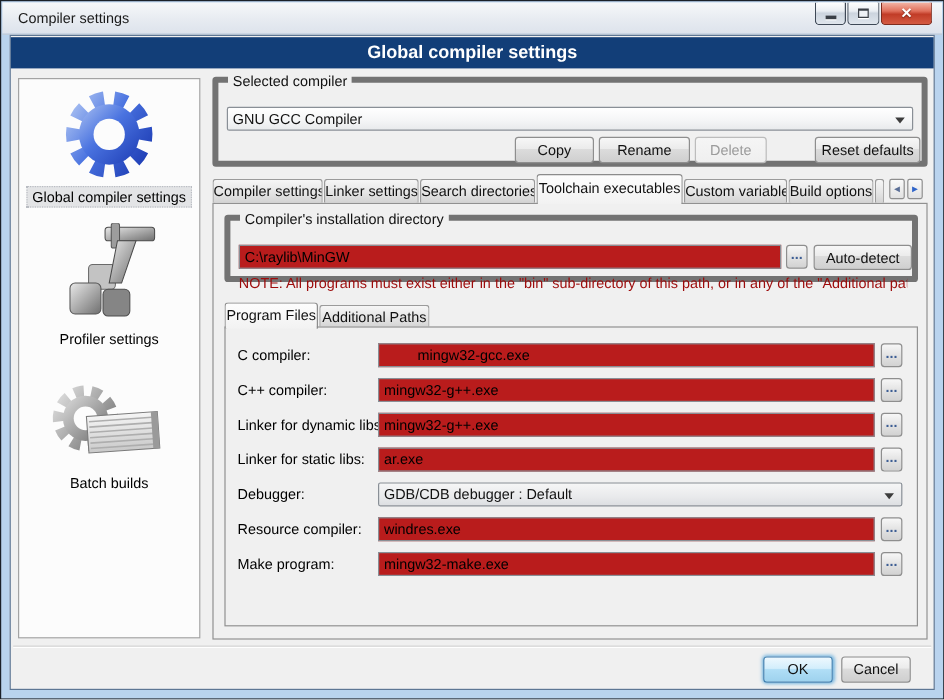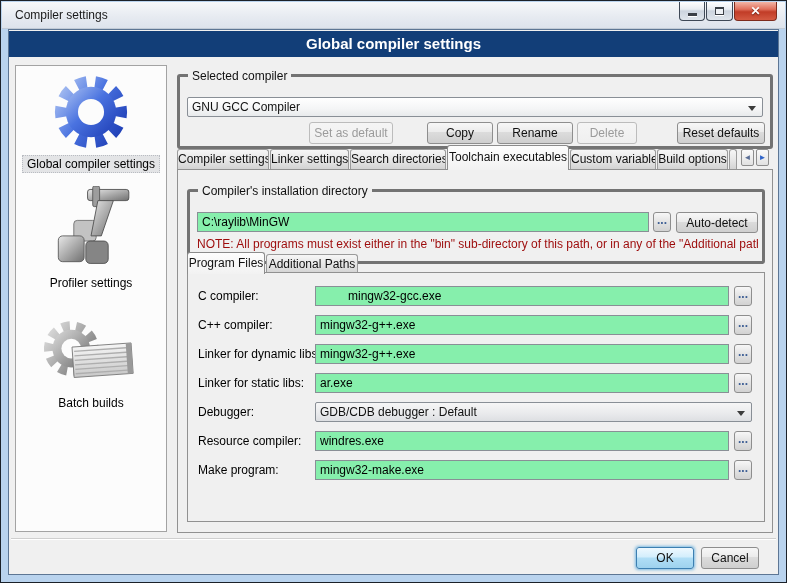--- a/index.html
+++ b/index.html
@@ -32,32 +32,32 @@
     color:#fff; font-size:15px; font-weight:bold; text-align:center; line-height:26px; }
 
   
   .sidebar { position:absolute; left:6px; top:35px; width:152px; height:467px;
     background:#fcfcfc; border:1px solid #a3a3a3; }
   .side-item { position:absolute; left:0; right:0; text-align:center; cursor:pointer; }
   .side-label { display:inline-block; padding:1px 4px; font-size:12px; color:#000; }
   .side-label.selected { background:#e3e4e6; border:1px dotted #b9bcc2; }
 
   
-  .groupbox { position:absolute; border:3px solid #737373; border-radius:3px;margin-top:10px; }
+  .groupbox { position:absolute; border:5px solid #737373; border-radius:3px; }
   .legend { position:absolute; top:-8px; left:8px; background:#f0f0f0; padding:0 4px; font-size:12px; }
 
   
   .btn { position:absolute; height:22px; border:1px solid #8e8e8e; border-radius:3px;
     background:linear-gradient(#f7f7f7,#ebebeb 45%,#dcdcdc 46%,#cfcfcf);
     font-size:12px; color:#111; text-align:center; line-height:20px; cursor:pointer; }
   .btn.disabled { background:linear-gradient(#f5f5f5,#efefef); border-color:#bcbcbc; color:#9b9b9b; cursor:default; }
   .btn.default { border-color:#3c7fb1; box-shadow:0 0 3px 1px #7ab8e0;
     background:linear-gradient(#eef8fe,#d3eefc 45%,#b0def6 50%,#9ed2ee); }
 
-  .txt { position:absolute; height:20px; border:1px solid #898f96; background:#86efac;
+  .txt { position:absolute; height:20px; border:1px solid #898f96; background:#b91c1c;
     font-family:"Liberation Sans",sans-serif; font-size:12px; padding:0 4px; color:#000; }
   .combo { position:absolute; height:20px; border:1px solid #898f96; border-radius:2px;
     background:linear-gradient(#ffffff,#f4f5f6 60%,#e8eaec); display:flex; align-items:center;
     padding:0 4px; font-size:12px; cursor:pointer; }
   .combo .arrow { position:absolute; right:6px; top:8px; width:0; height:0;
     border-left:4px solid transparent; border-right:4px solid transparent; border-top:5px solid #3c3c3c; }
 
   .dots { position:absolute; width:18px; height:20px; border:1px solid #8e8e8e; border-radius:3px;
     background:linear-gradient(#f7f7f7,#e3e3e3 50%,#d2d2d2); color:#3d5e94; font-weight:bold;
     text-align:center; line-height:14px; font-size:12px; cursor:pointer; }
@@ -168,21 +168,20 @@
         <div><span class="side-label">Profiler settings</span></div>
       </div>
     </div>
 
     <div class="groupbox" style="left:168px; top:34px; width:596px; height:75px;">
       <span class="legend">Selected compiler</span>
       <div class="combo" style="left:7px; right:7px; top:20px;">
         <span>GNU GCC Compiler</span>
         <span class="arrow"></span>
       </div>
-      <div class="btn disabled" style="left:129px; top:45px; width:84px;">Set as default</div>
       <div class="btn" style="left:247px; top:45px; width:66px;">Copy</div>
       <div class="btn" style="left:317px; top:45px; width:76px;">Rename</div>
       <div class="btn disabled" style="left:397px; top:45px; width:60px;">Delete</div>
       <div class="btn" style="left:497px; top:45px; width:88px;">Reset defaults</div>
     </div>
 
     <div class="tabstrip" style="left:168px; top:114px; height:25px;">
       <div class="tab" style="width:92px;">Compiler settings</div>
       <div class="tab" style="width:79px;">Linker settings</div>
       <div class="tab" style="width:96px;">Search directories</div>
@@ -193,21 +192,21 @@
     </div>
     <div class="tab-arrow prev" style="left:732px; top:119px;">
         <span>◄</span>
       </div>
     <div class="tab-arrow next" style="left:747px; top:119px;">
         <span>►</span>
       </div>
 
     <div class="panel" style="left:168px; top:139px; width:596px; height:364px;">
 
-      <div class="groupbox" style="left:9px; top:9px; width:578px; height:75px;">
+      <div class="groupbox" style="left:9px; top:9px; width:578px; height:56px;">
         <span class="legend">Compiler's installation directory</span>
         <input class="txt" style="left: 7px; top: 20px; width: 452px;" value="C:\raylib\MinGW">
         <div class="dots" style="left:463px; top:20px;">...</div>
         <div class="btn" style="left:486px; top:20px; width:82px; height:21px;">Auto-detect</div>
         <div class="note" style="left:7px; top:45px; right:4px;">NOTE: All programs must exist either in the "bin" sub-directory of this path, or in any of the "Additional paths"...</div>
       </div>
 
       <div class="tabstrip" style="left:9px; top:81px; height:22px;">
         <div class="tab active" style="width:78px; height:22px; line-height:20px;">Program Files</div>
         <div class="tab" style="width:92px; height:19px;">Additional Paths</div>

